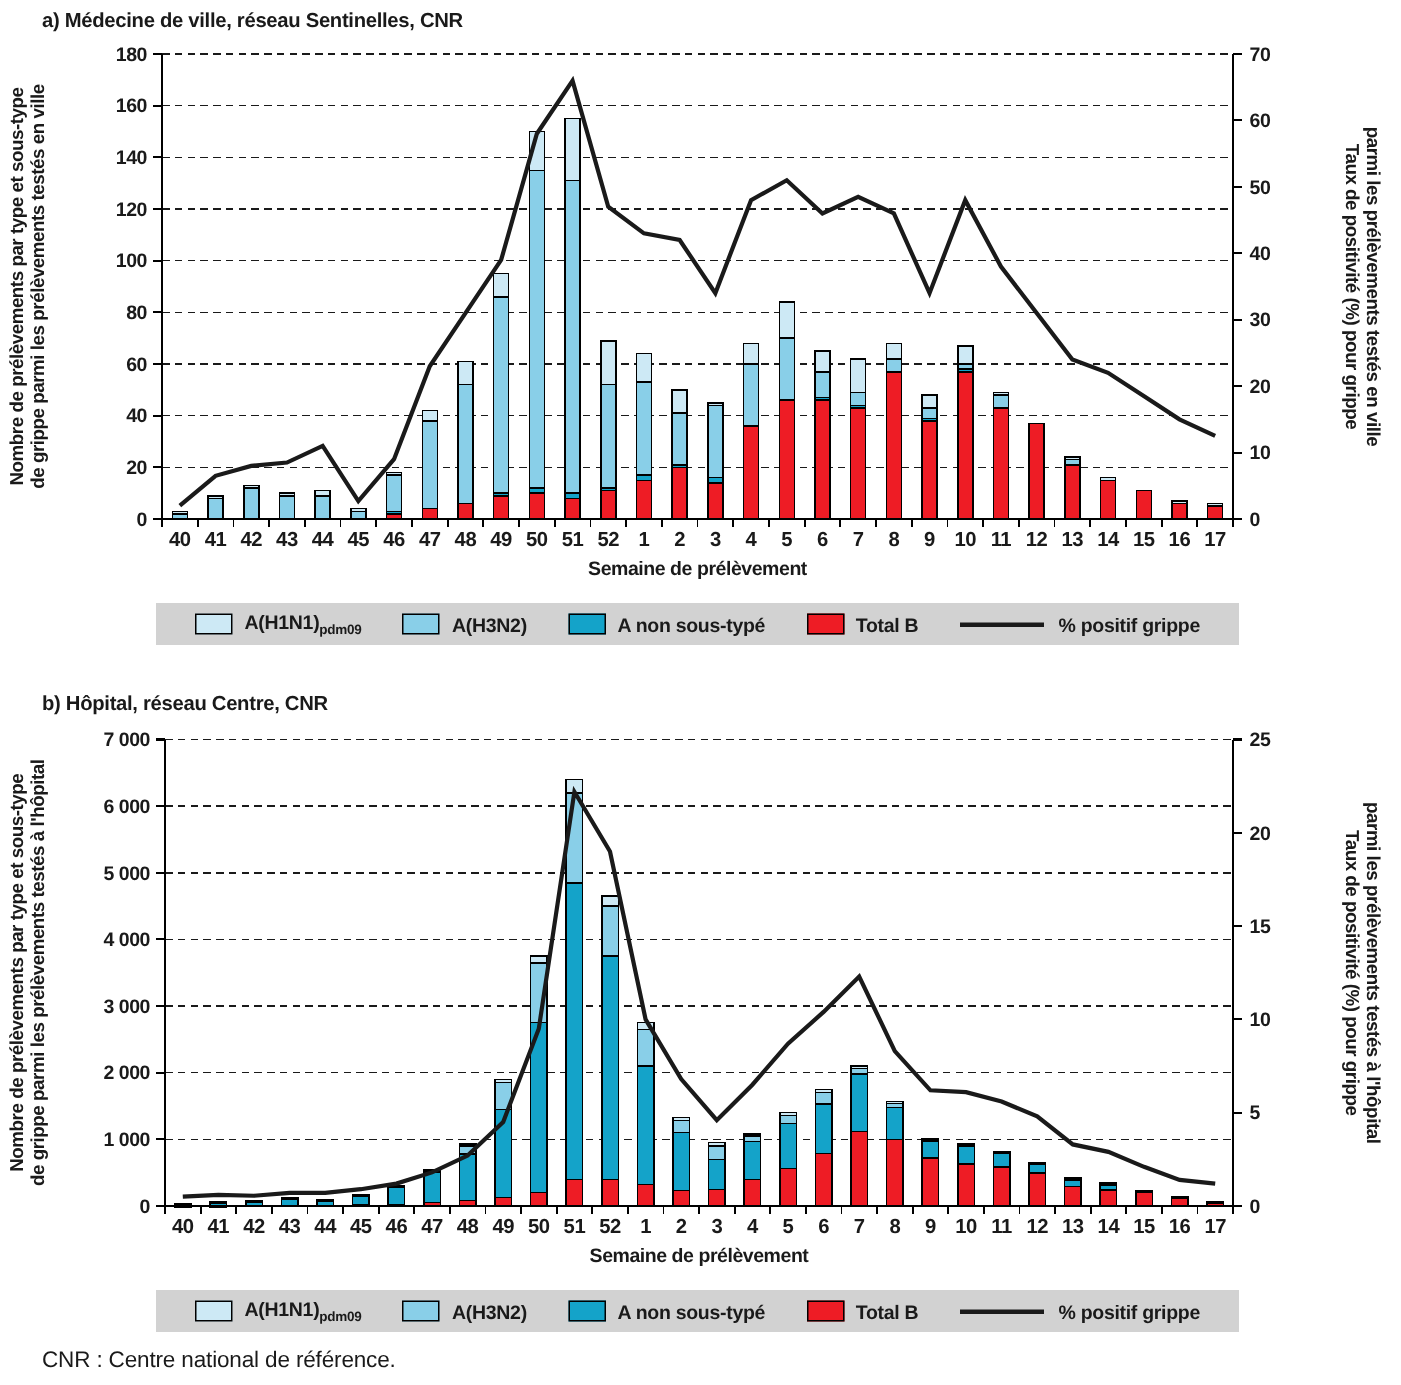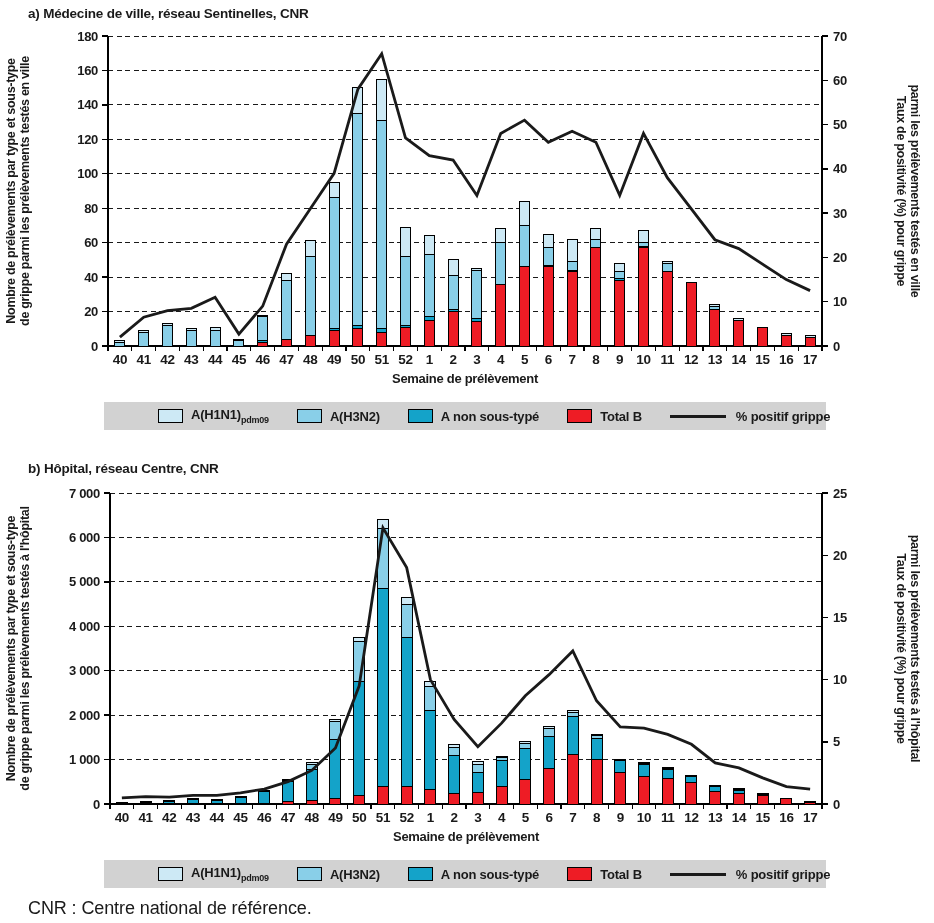--- a/index.html
+++ b/index.html
@@ -3,25 +3,25 @@
 <meta charset="utf-8">
 <style>
   html,body{margin:0;padding:0;background:#fff;}
   body{font-family:"Liberation Sans", sans-serif; color:#1a1a1a;}
   #stage{position:relative;width:934px;height:921px;background:#fff;overflow:hidden;}
   .chart-title{position:absolute;font-size:13.5px;font-weight:700;letter-spacing:-0.2px;white-space:nowrap;}
   svg{position:absolute;left:0;}
   svg text{font-family:"Liberation Sans", sans-serif;font-weight:700;letter-spacing:-0.3px;fill:#1a1a1a;}
   .legend{position:absolute;left:104px;width:722px;height:28px;background:#d2d2d2;
           display:flex;align-items:center;justify-content:space-between;padding:0 26px;box-sizing:border-box;}
-  .legend .li{display:flex;align-items:center;font-size:13px;font-weight:700;letter-spacing:-0.2px;white-space:nowrap;margin-left:28px;}
+  .legend .li{display:flex;align-items:center;font-size:13px;font-weight:700;letter-spacing:-0.2px;white-space:nowrap;}
   .legend .sw{display:inline-block;width:23px;height:12px;border:1px solid #000;margin-right:8px;}
   .legend .line-sw{display:inline-block;width:56px;height:3px;background:#1a1a1a;margin-right:10px;}
   .legend sub{font-size:9px;}
-  #footer{position:absolute;left:28px;top:898px;font-size:18px;font-weight:400;letter-spacing:-0.1px;}
+  #footer{position:absolute;left:28px;top:898px;font-size:15px;font-weight:400;letter-spacing:-0.1px;}
 </style>
 </head>
 <body>
 
 <div id="stage">
 
   <div class="chart-title" style="left:28px;top:6px;">a) Médecine de ville, réseau Sentinelles, CNR</div>
 
   <svg id="svg-a" style="top:0;" width="934" height="396" viewBox="0 0 934 396">
       <line x1="108" x2="822" y1="311.55555555555554" y2="311.55555555555554" stroke="#1a1a1a" stroke-width="1" stroke-dasharray="5 3.5" shape-rendering="crispEdges"></line>

